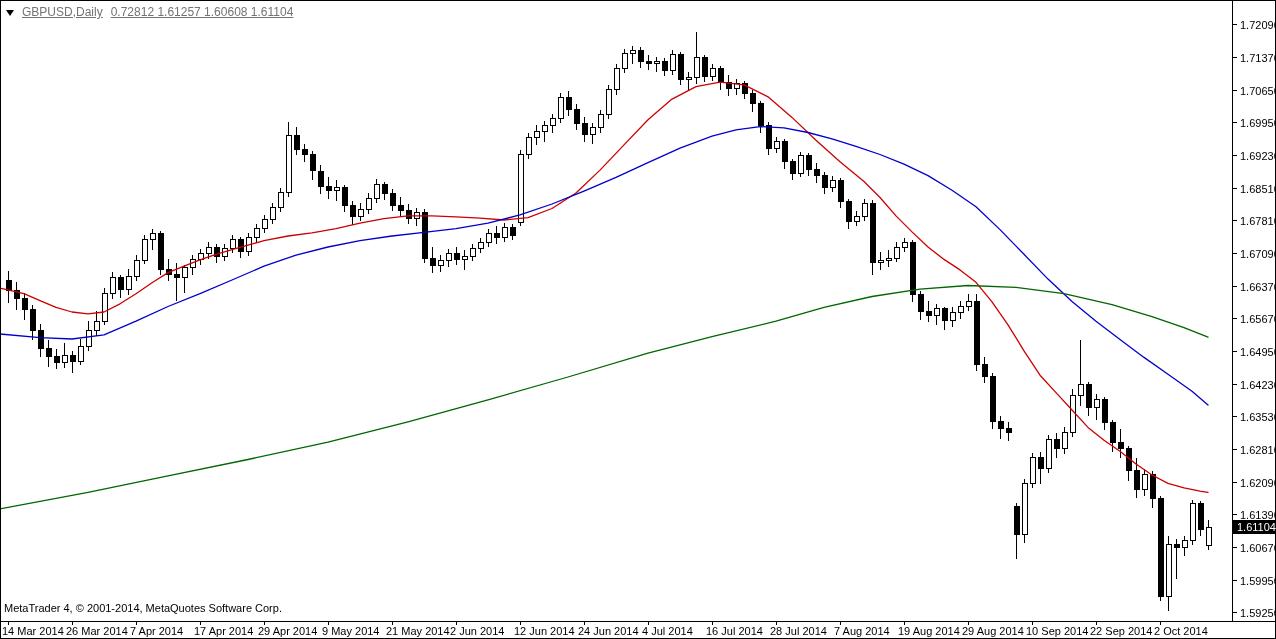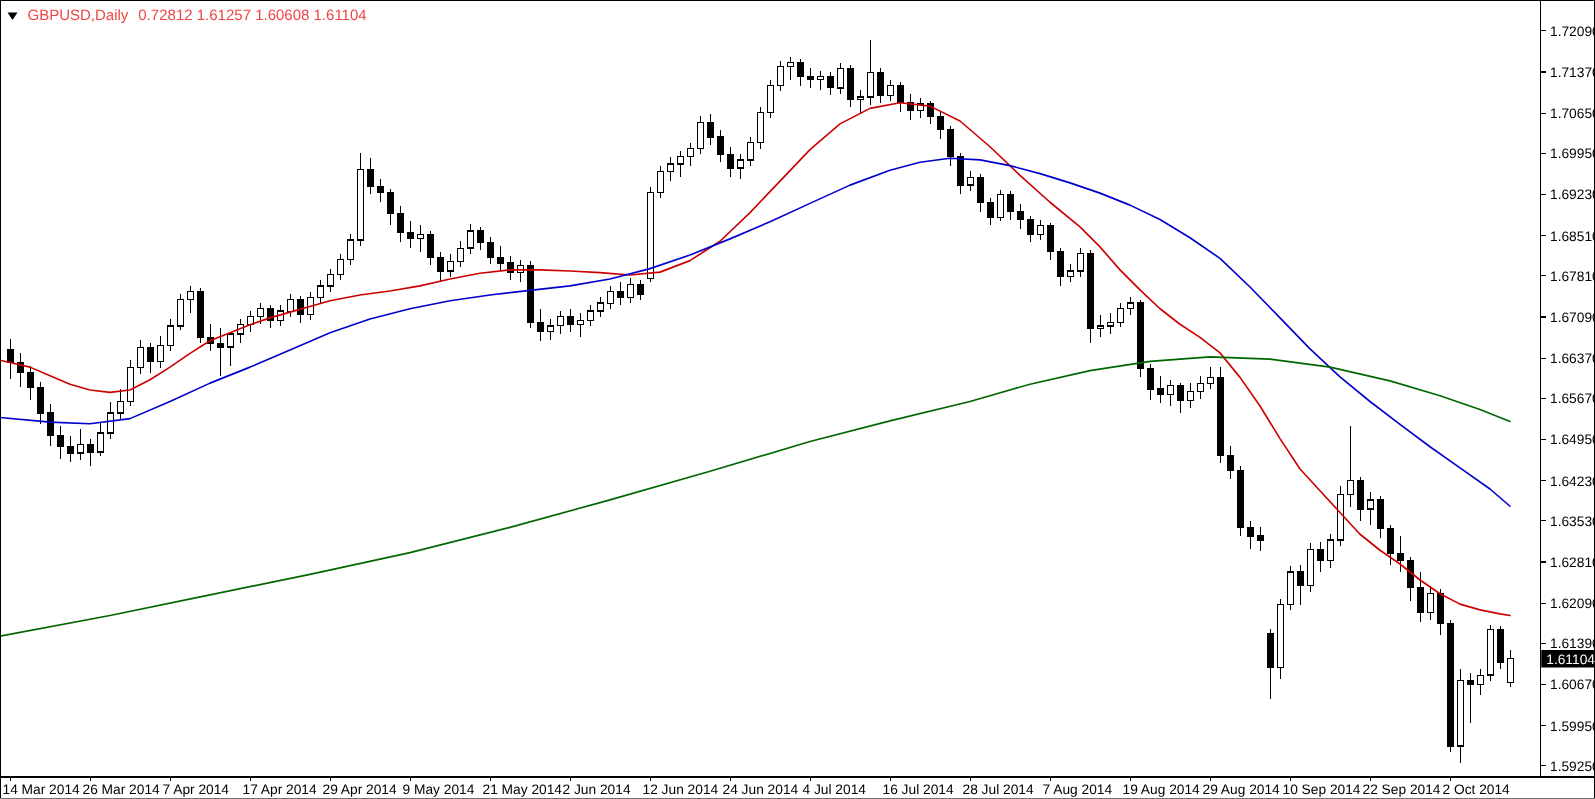--- a/index.html
+++ b/index.html
@@ -1,20 +1,20 @@
 <!DOCTYPE html>
 <html><head>
 <meta charset="utf-8">
 <style>
   html,body{margin:0;padding:0;background:#fff;}
   #window{position:relative;width:1276px;height:639px;background:#ffffff;overflow:hidden;
           font-family:"Liberation Sans",sans-serif;}
   #chart-svg{position:absolute;left:0;top:0;}
   #title-bar{position:absolute;left:6px;top:5px;display:flex;align-items:center;gap:8px;
-             font-size:12px;color:#ef4444;white-space:pre;}
+             font-size:12px;color:#737373;white-space:pre;text-decoration:underline;}
   .tri{width:0;height:0;border-left:4px solid transparent;border-right:4px solid transparent;
        border-top:6px solid #000;display:inline-block;margin-top:1px;}
   #footer{position:absolute;left:4px;top:602px;font-size:11px;color:#000;}
   text{font-family:"Liberation Sans",sans-serif;font-size:11px;fill:#000;}
   text.badge-txt{fill:#fff;}
   .wick{stroke:#000;stroke-width:1;}
   .bull{fill:#fff;stroke:#000;stroke-width:1;}
   .bear{fill:#000;stroke:#000;stroke-width:1;}
   .axisline{stroke:#000;stroke-width:1;}
   .ma{fill:none;stroke-width:1.3;stroke-linejoin:round;stroke-linecap:round;}
@@ -419,13 +419,14 @@
         <text x="1237" y="531.0" class="badge-txt">1.61104</text>
       </g>
     </svg>
 
   <div id="title-bar">
     <span class="tri"></span>
     <span>GBPUSD,Daily</span>
     <span>0.72812 1.61257 1.60608 1.61104</span>
   </div>
 
+  <div id="footer">MetaTrader 4, © 2001-2014, MetaQuotes Software Corp.</div>
 </div>
 
 </body></html>

